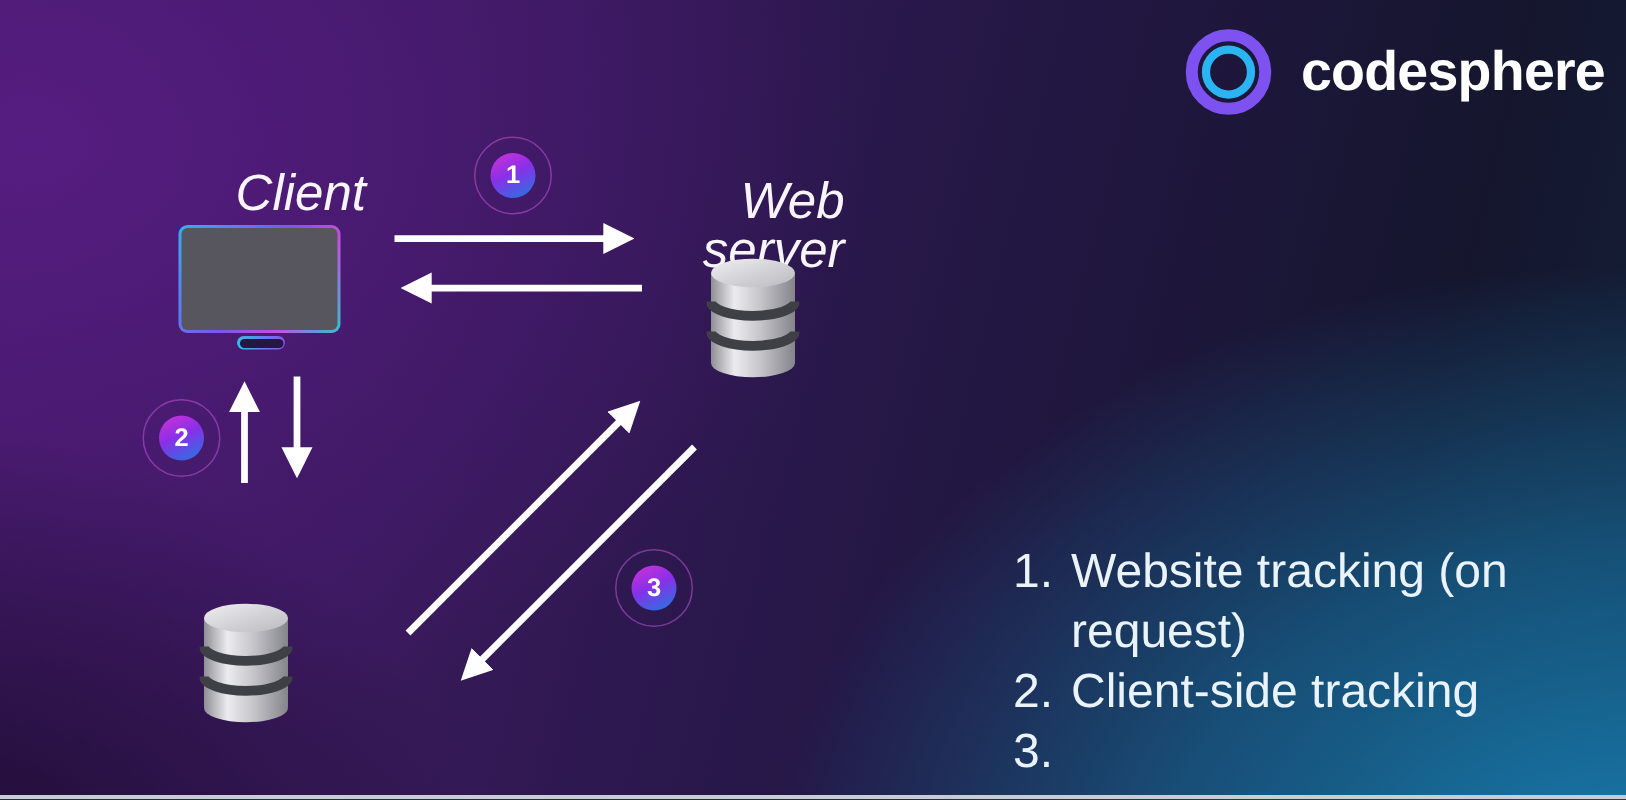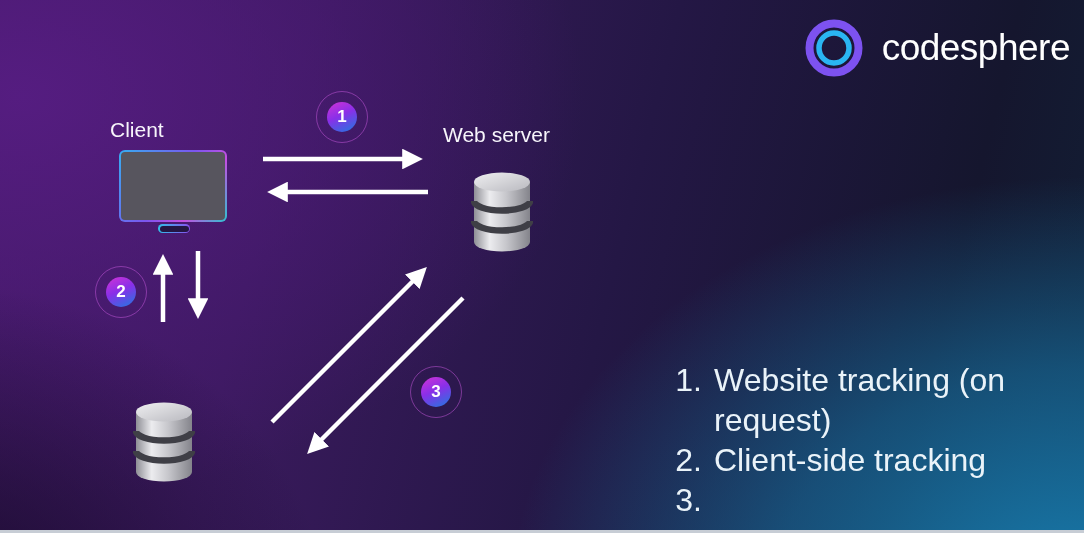--- a/index.html
+++ b/index.html
@@ -12,26 +12,26 @@
     background:
       radial-gradient(820px 600px at 100% 112%, rgba(24,126,177,0.98) 0%, rgba(23,112,160,0.62) 38%, rgba(23,112,160,0) 70%),
       radial-gradient(640px 560px at -6% 118%, rgba(16,7,34,0.85) 0%, rgba(16,7,34,0) 62%),
       radial-gradient(720px 520px at 2% 18%, rgba(88,29,133,0.85) 0%, rgba(78,26,122,0.42) 48%, rgba(78,26,122,0) 78%),
       linear-gradient(104deg, #451b67 0%, #3b1a5e 26%, #241745 56%, #15162e 84%, #122036 100%);
   }
 
   
   .logo { position:absolute; top:16px; right:14px; display:flex; align-items:center; gap:16px; }
   .logo-icon { width:64px; height:64px; }
-  .logo-text { color:#ffffff; font-size:37px; font-weight:400; letter-spacing:-0.5px; }
+  .logo-text { color:#ffffff; font-size:37px; font-weight:700; letter-spacing:-0.5px; }
 
   
   .node-label {
-    position:absolute; color:#f7f5fb; font-size:21px; line-height:33px;
-    text-align:left; font-weight:400;
+    position:absolute; color:#f7f5fb; font-size:34px; line-height:33px;
+    text-align:right; font-weight:400;font-style:italic;
   }
   .label-client    { left:110px; top:113px; width:134px; }
   .label-webserver { left:443px; top:118px; width:120px; }
   .label-analytics { left:87px;  top:335px; width:170px; }
 
   
   .monitor {
     position:absolute; left:119px; top:150px; width:108px; height:72px;
     border-radius:6px; padding:2px;
     background:linear-gradient(125deg,#35aef0 0%,#7b55ee 48%,#c44fe2 72%,#2ec4cf 100%);

